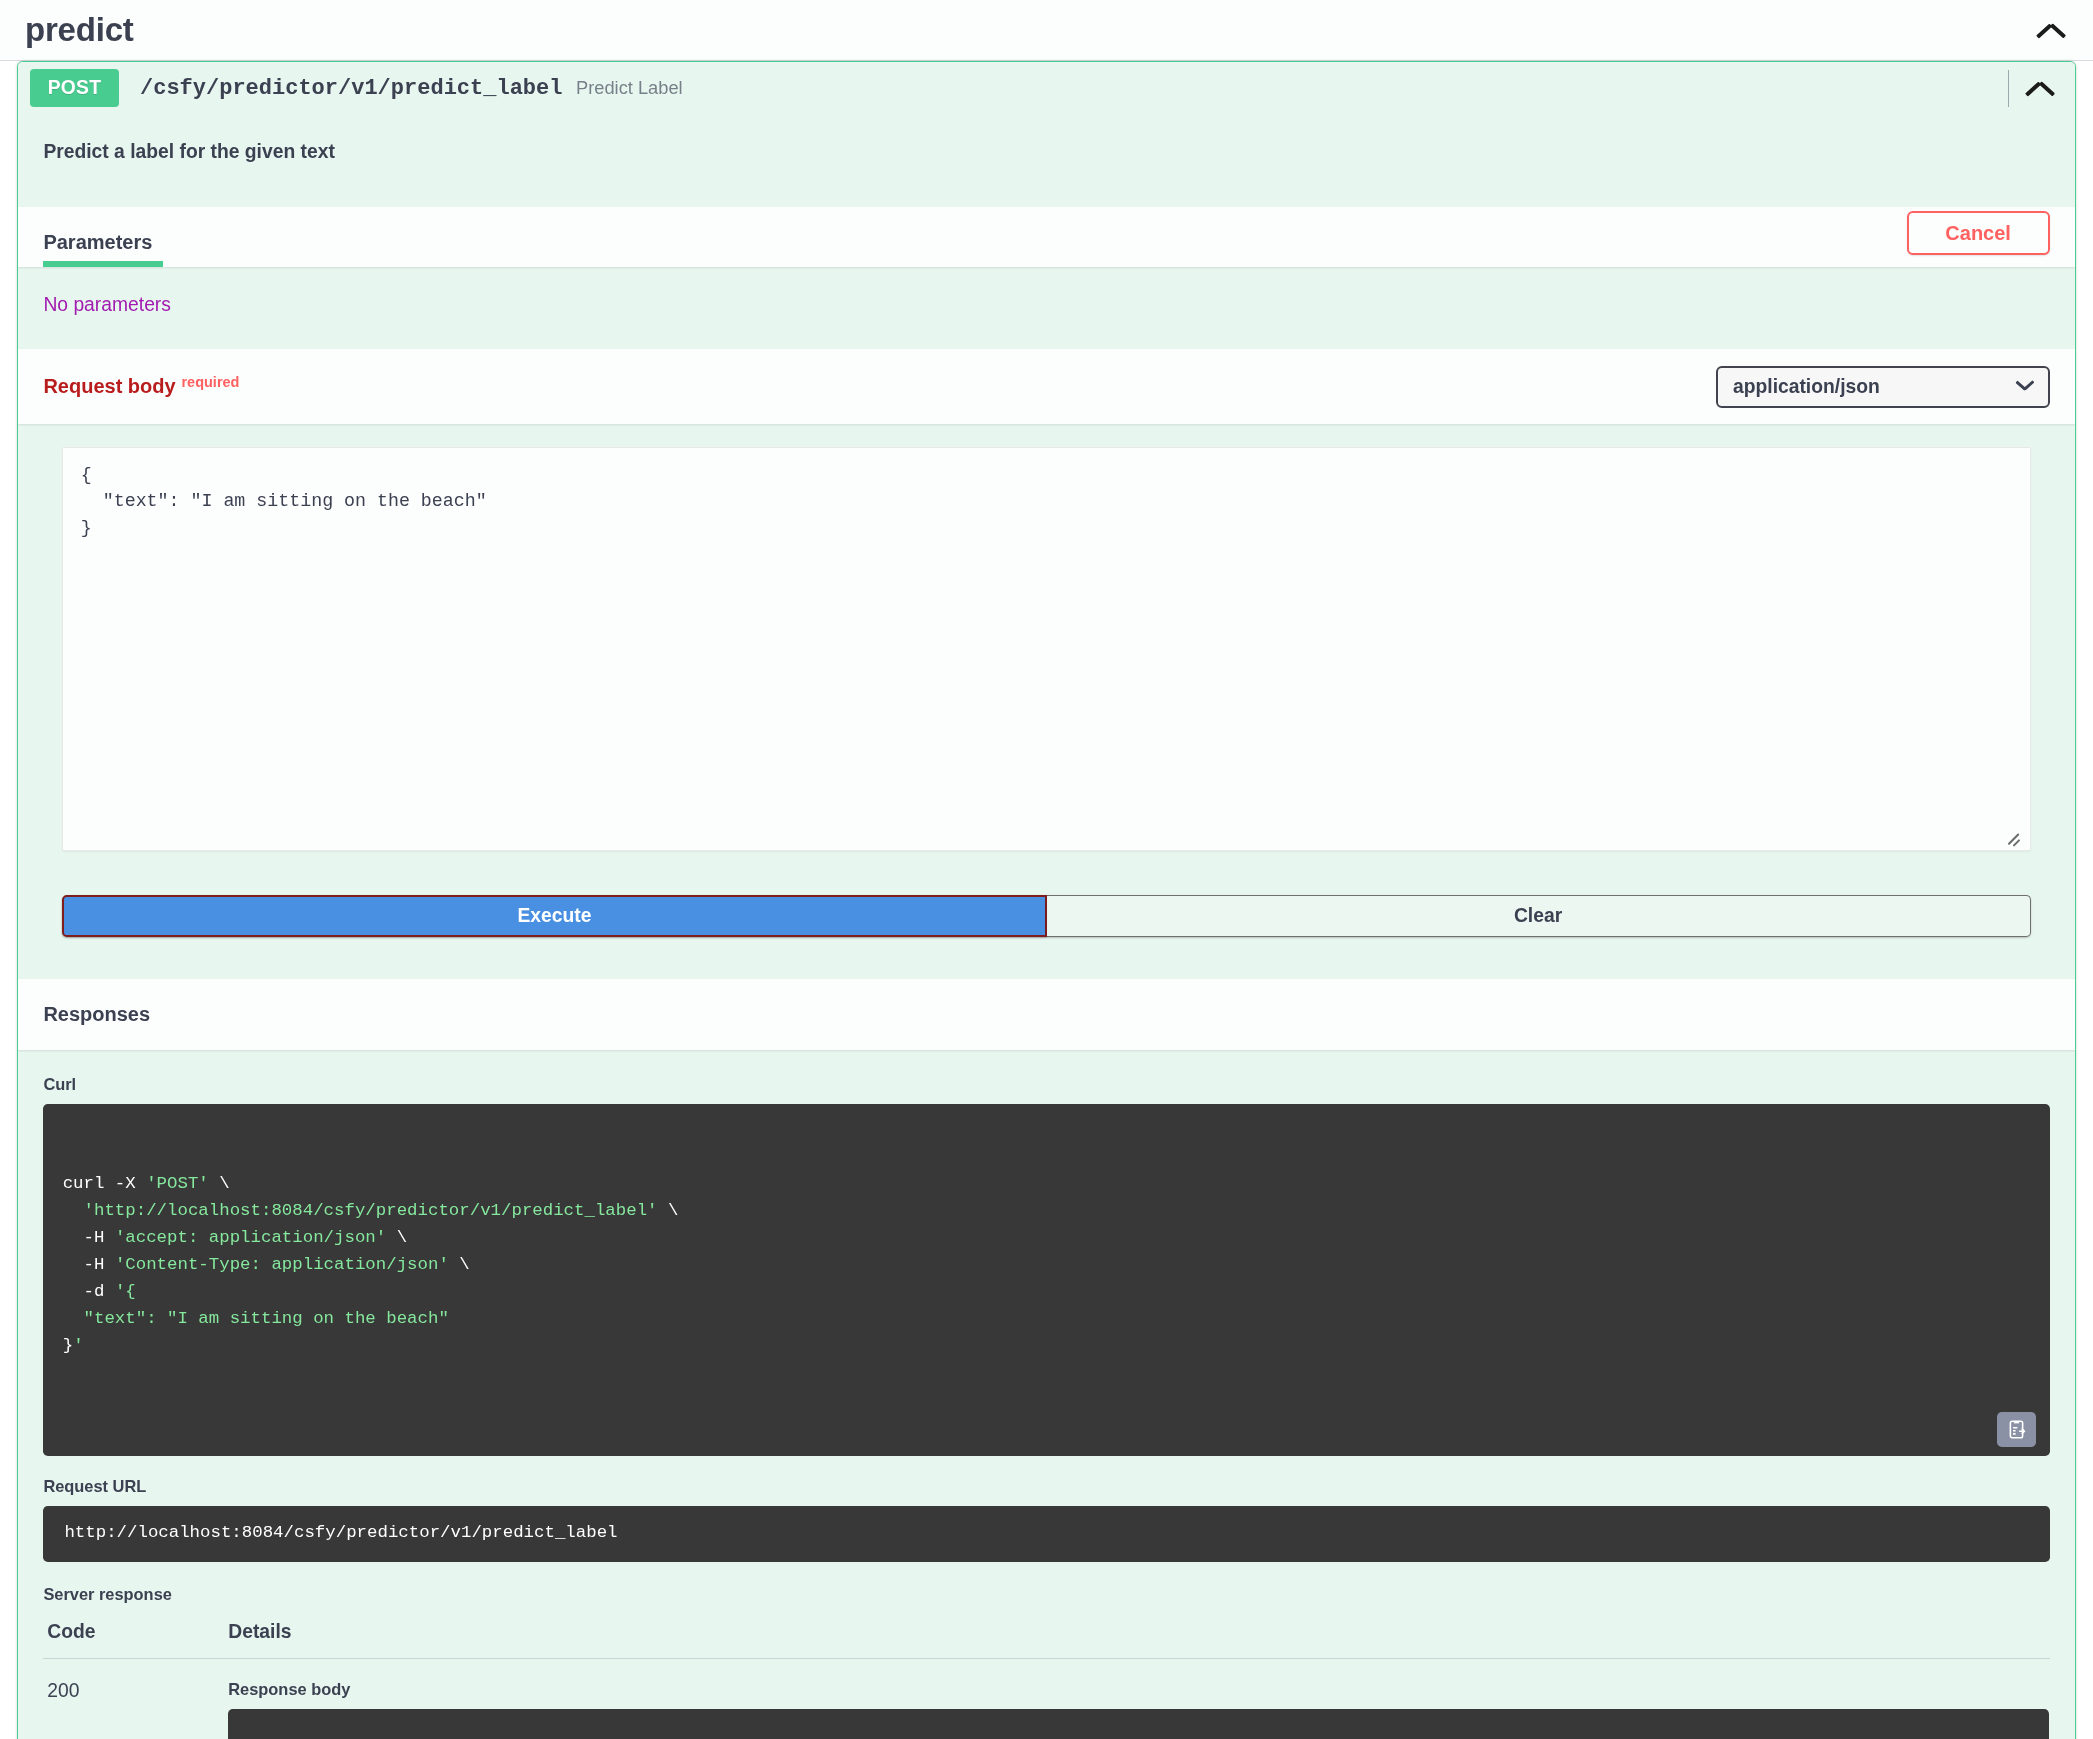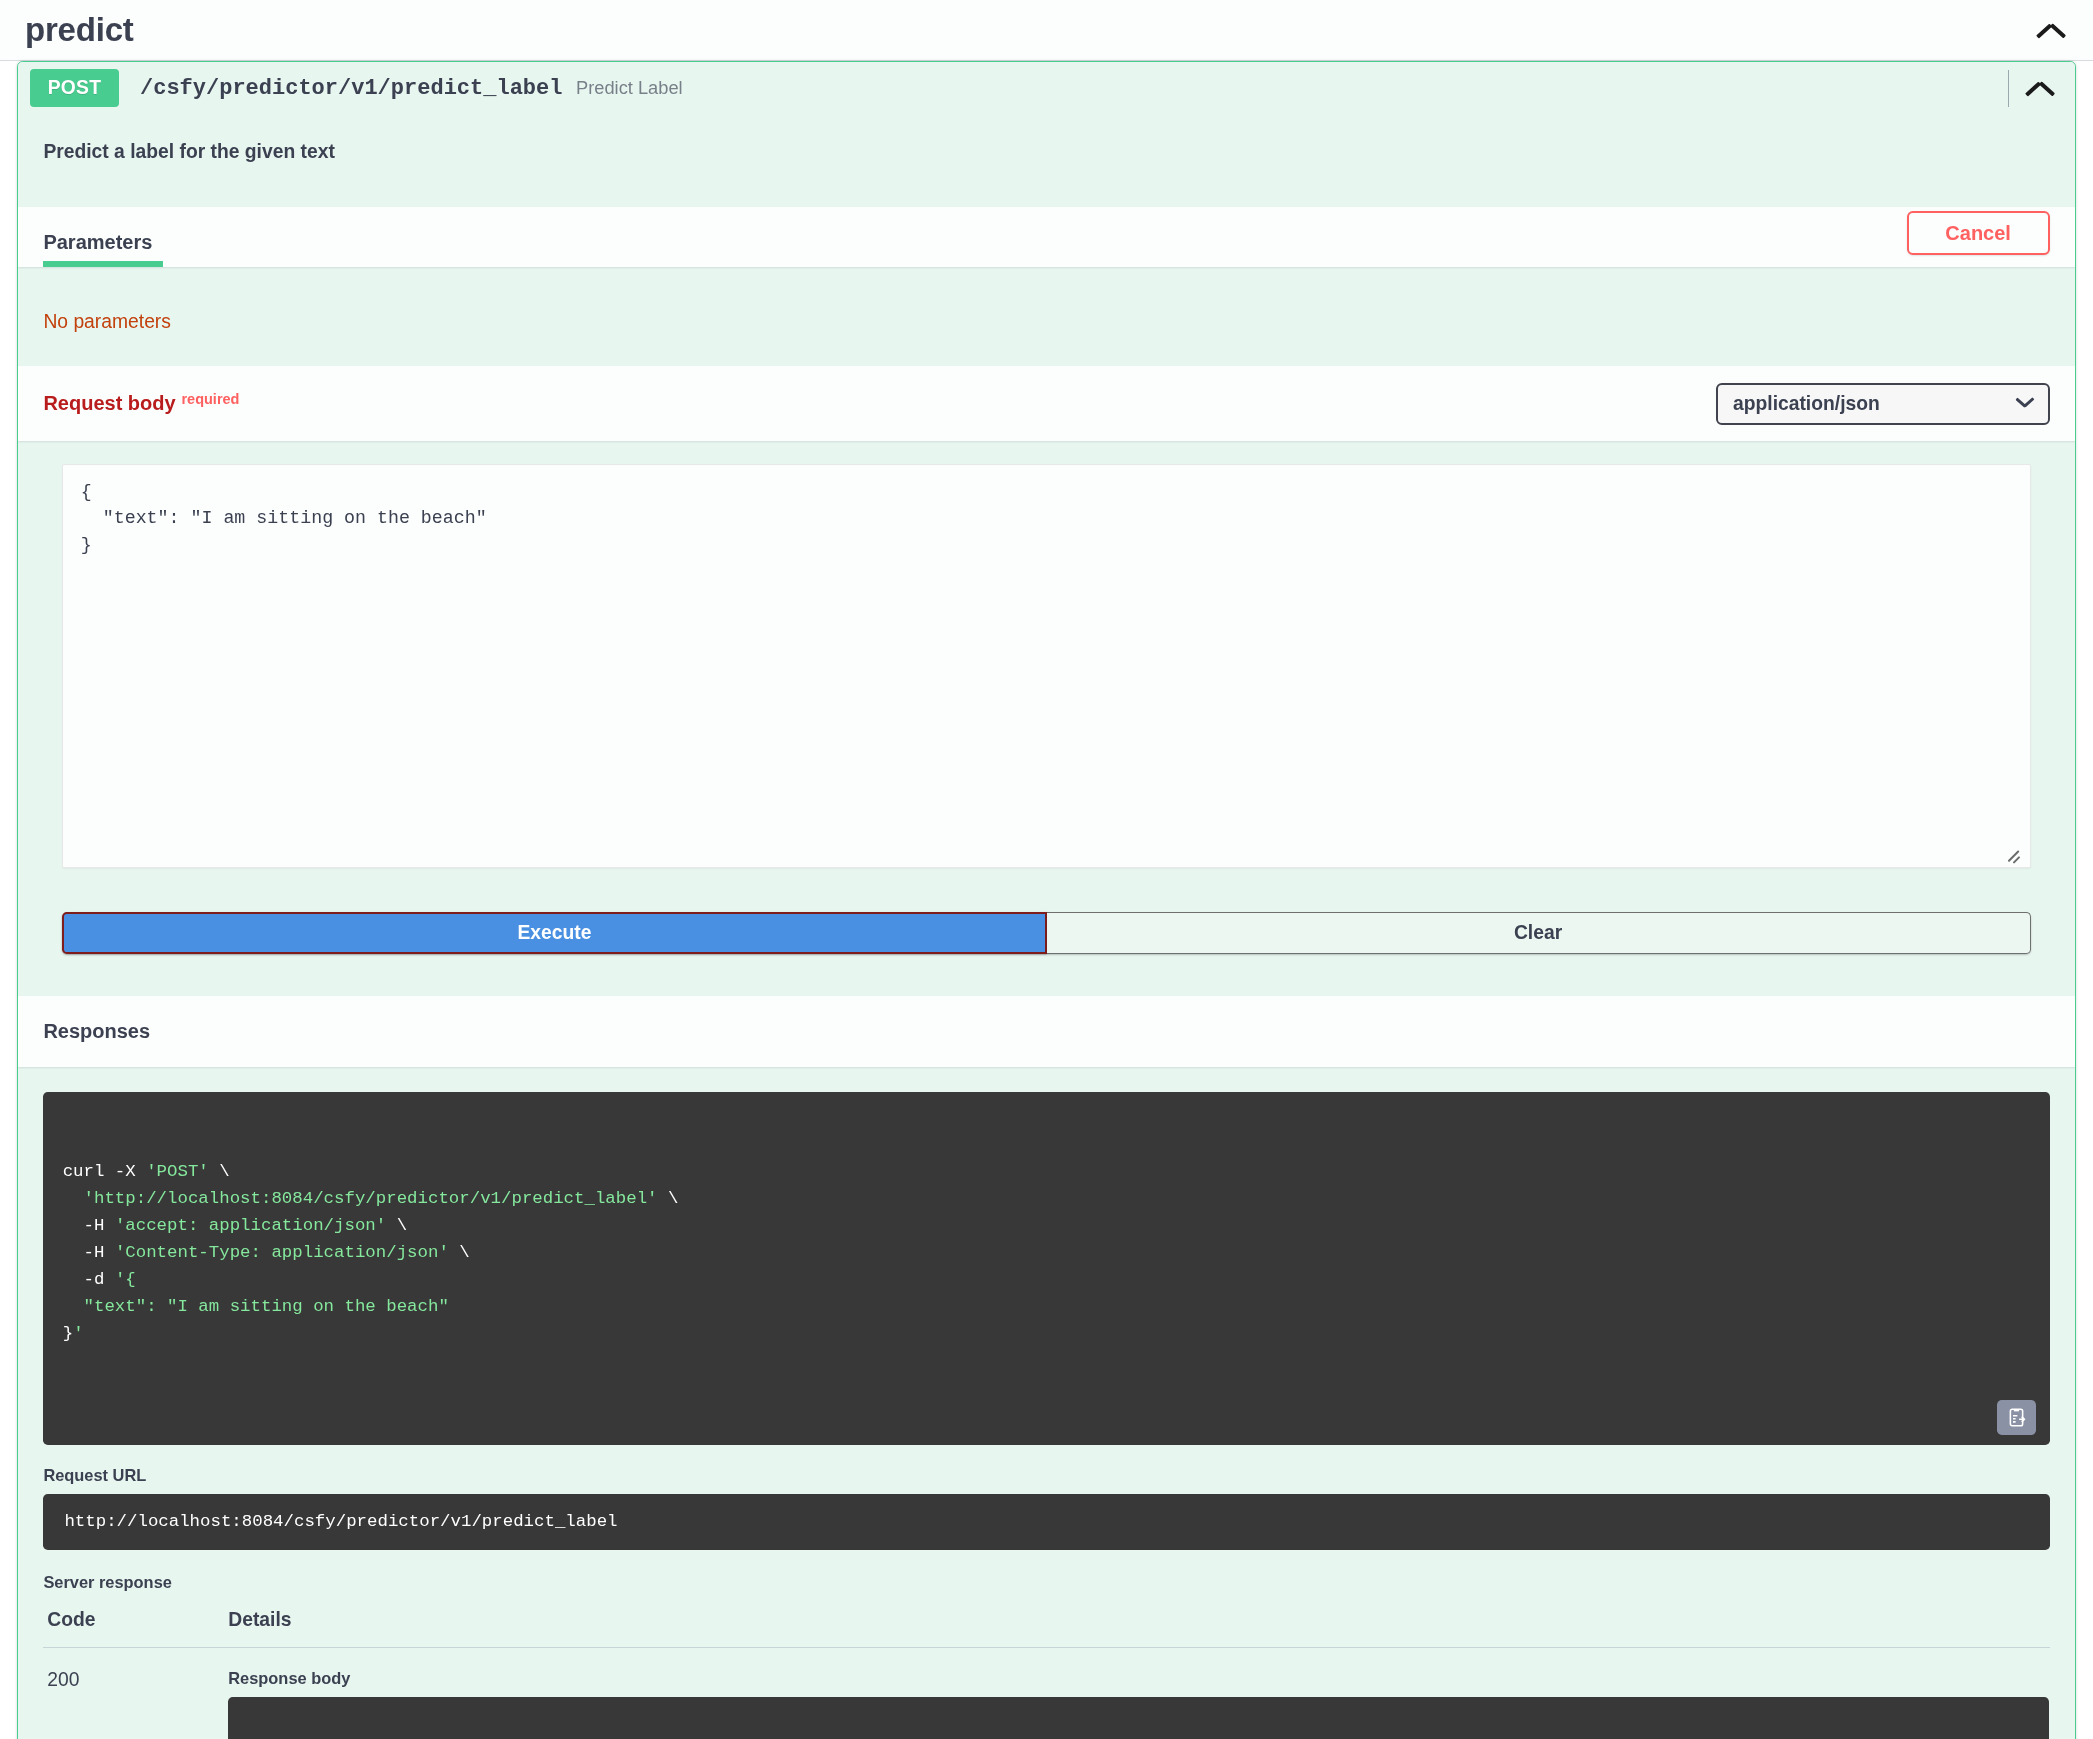--- a/index.html
+++ b/index.html
@@ -158,22 +158,21 @@
     font-size: 20px;
     font-weight: bold;
     cursor: pointer;
     padding: 0 21px;
     box-shadow: 0 1px 1.9px rgba(0,0,0,0.10);
   }
 
   .no-params {
     padding: 27px 25px 33px 25px;
     font-size: 19.3px;
-    color: #c2410c;
-    margin-top: 17px;
+    color: #a21caf;
   }
 
   .reqbody-head {
     height: 75px;
     display: flex;
     align-items: center;
     justify-content: space-between;
     padding: 0 25px 0 25px;
     box-sizing: border-box;
   }
@@ -456,20 +455,21 @@
 
   <div class="row-white">
     <div class="responses-head">
       <div class="responses-title">Responses</div>
     </div>
   </div>
 
   <div class="row-shaded">
     <div class="responses-body">
 
+      <div class="sub-label">Curl</div>
       <div class="code-box">
         <div><span class="tok-white">curl -X </span><span class="tok-green">'POST'</span><span class="tok-white"> \</span>
 <span class="tok-white">  </span><span class="tok-green">'http://localhost:8084/csfy/predictor/v1/predict_label'</span><span class="tok-white"> \</span>
 <span class="tok-white">  -H </span><span class="tok-green">'accept: application/json'</span><span class="tok-white"> \</span>
 <span class="tok-white">  -H </span><span class="tok-green">'Content-Type: application/json'</span><span class="tok-white"> \</span>
 <span class="tok-white">  -d </span><span class="tok-green">'{</span>
 <span class="tok-white">  </span><span class="tok-green">"text": "I am sitting on the beach"</span>
 <span class="tok-white">}</span><span class="tok-green">'</span></div>
         <div class="copy-btn in-curl">
           <svg width="21" height="21" viewBox="0 0 24 24" fill="none" stroke="#ffffff" stroke-width="1.8">

